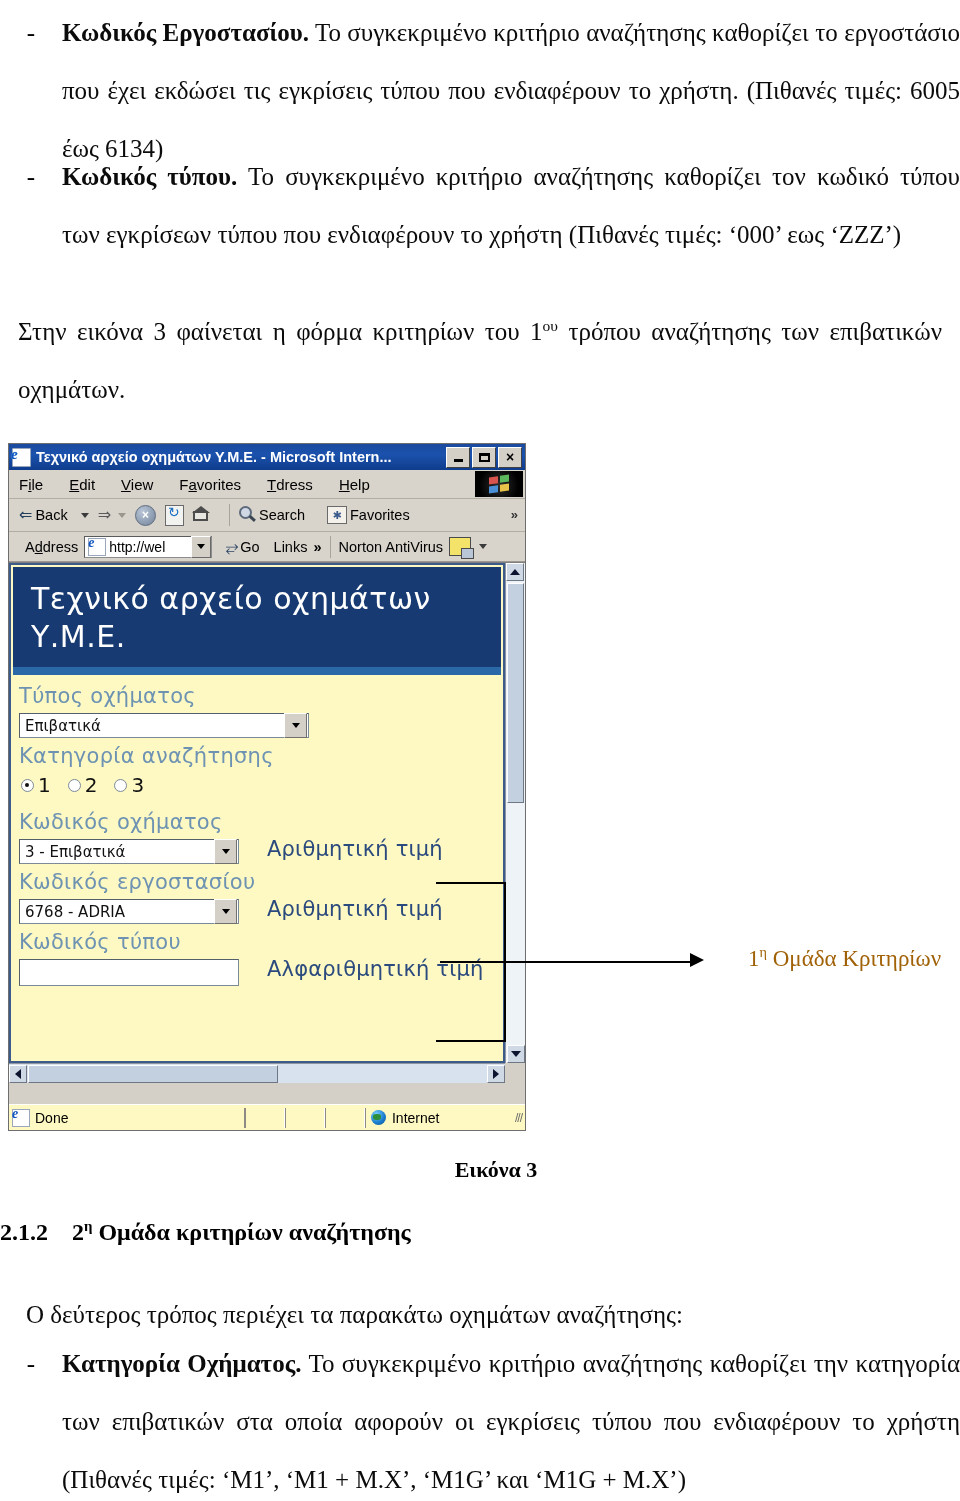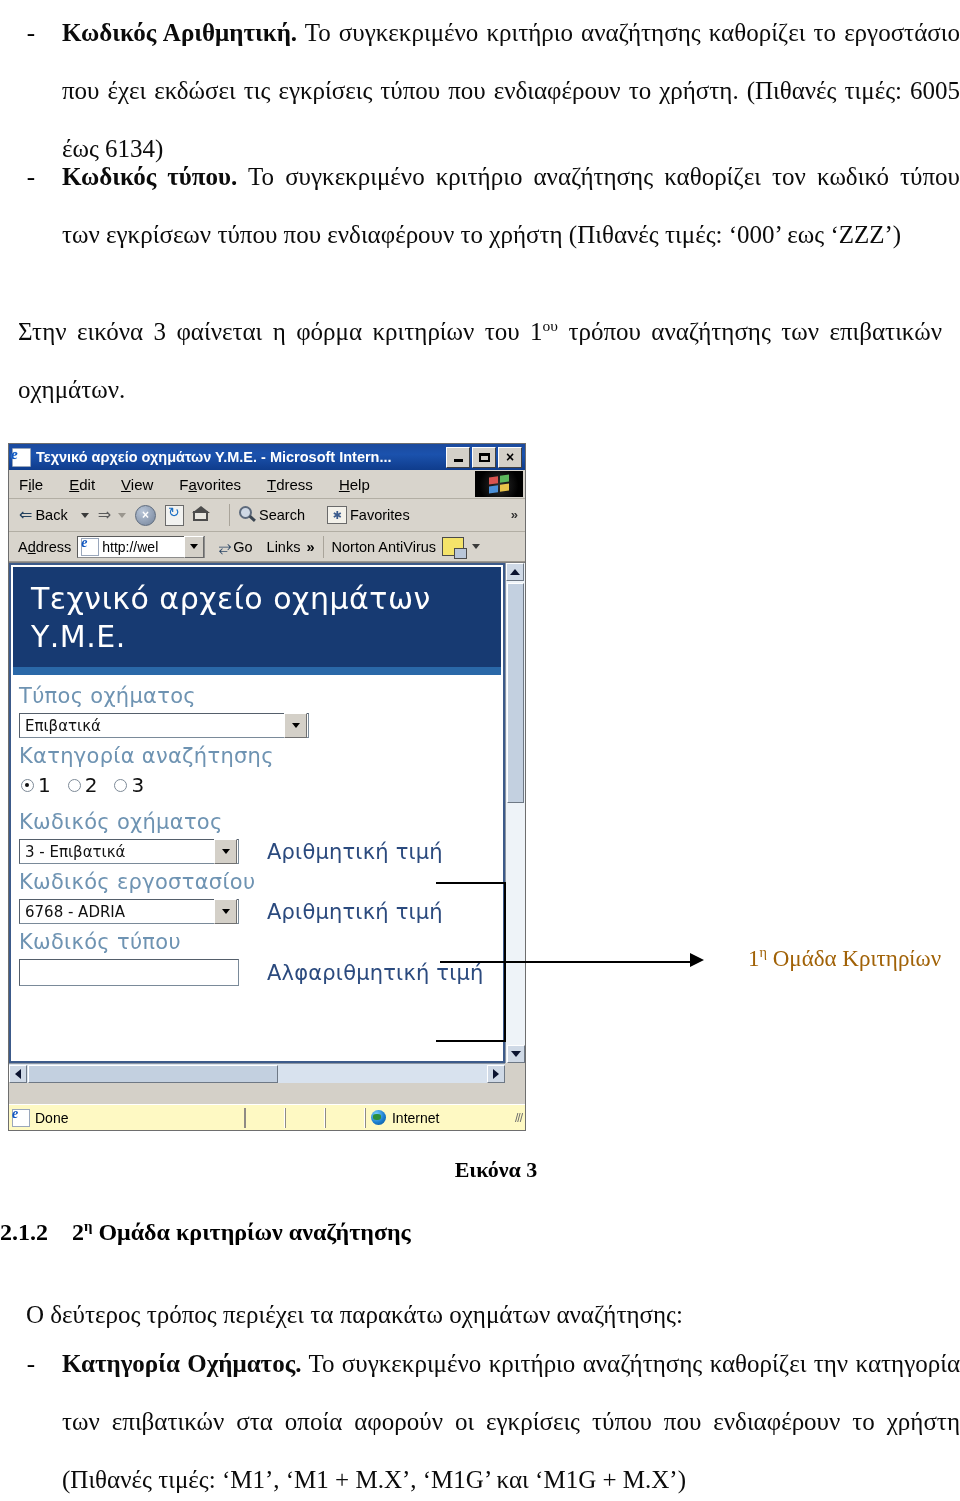--- a/index.html
+++ b/index.html
@@ -129,21 +129,21 @@
   }
   .ico-fav{
     width:18px;height:16px;margin-right:3px;background:#f3f1ea;border:1px solid #6a6a6a;
     display:flex;align-items:center;justify-content:center;font-size:11px;color:#3b5b8c;line-height:1;
   }
   .chev{position:absolute;right:7px;top:8px;font-size:13px;font-weight:bold;color:#333;}
 
   .addrbar{
     height:30px;display:flex;align-items:center;
     background:#d8d4cc;border-bottom:1px solid #9d9890;
-    padding-left:9px;box-sizing:border-box;
+    padding-left:16px;box-sizing:border-box;
   }
   .addr-label{font-size:14.5px;margin-right:6px;white-space:nowrap;}
   .addr-box{
     display:flex;align-items:center;background:#ffffff;
     border:1px solid #8d8d8d;border-top-color:#5b5b5b;border-left-color:#5b5b5b;
     height:22px;width:128px;box-sizing:border-box;
   }
   .addr-ico{
     width:16px;height:16px;margin:0 3px;flex:0 0 16px;background:#ffffff;
     border:1px solid #9aa7bb;position:relative;
@@ -174,36 +174,36 @@
   }
 
   
   .viewport{
     position:relative;height:520px;background:#e2f7fd;
     border-top:1px solid #7f7f7f;
     overflow:hidden;
   }
   .vp-inner{
     position:absolute;left:0;top:0;right:20px;bottom:20px;
-    background:#ffffff;border:2px solid #3c5a8a;border-top-width:2px;box-sizing:border-box;
+    background:#fef9c3;border:2px solid #3c5a8a;border-top-width:2px;box-sizing:border-box;
     overflow:hidden;
   }
   .page-header{
     background:#173a72;color:#ffffff;
     padding:13px 0 11px 18px;
     font-family:"DejaVu Sans","Liberation Sans",sans-serif;
     font-size:30px;line-height:38px;letter-spacing:0.5px;
     margin:2px 2px 0 2px;
   }
   .page-sub{height:8px;background:#2a68a8;margin:0 2px;}
   .form-area{padding:6px 0 0 8px;font-family:"DejaVu Sans","Liberation Sans",sans-serif;}
   .fld-label{
     color:#6e93b2;font-size:21px;line-height:30px;letter-spacing:0.3px;
   }
-  .row{display:flex;align-items:center;}
+  .row{display:flex;}
   .sel{
     display:flex;align-items:center;background:#ffffff;
     border:1px solid #7a8a99;border-top-color:#555f6b;border-left-color:#555f6b;
     height:25px;box-sizing:border-box;margin:2px 0 3px 0;
   }
   .sel .sel-val{flex:1 1 auto;padding-left:5px;font-size:15px;color:#111;white-space:nowrap;}
   .sel .sel-btn{
     width:21px;height:23px;flex:0 0 21px;background:#d4d0c8;
     border:1px solid #ffffff;border-right-color:#707070;border-bottom-color:#707070;
     display:flex;align-items:center;justify-content:center;margin:0 1px 0 0;
@@ -304,21 +304,21 @@
   .heading .num{width:72px;flex:0 0 72px;}
 </style>
 </head>
 <body>
 
 <div class="page">
 
   <div class="blk" style="top:4px;">
     <div class="bullet-row">
       <div class="bullet-dash">-</div>
-      <div class="bullet-body para just"><b>Κωδικός Αριθμητική.</b><span> Το συγκεκριμένο κριτήριο αναζήτησης καθορίζει το εργοστάσιο που έχει εκδώσει τις εγκρίσεις τύπου που ενδιαφέρουν το χρήστη. (Πιθανές τιμές: 6005 έως 6134)</span></div>
+      <div class="bullet-body para just"><b>Κωδικός Εργοστασίου.</b><span> Το συγκεκριμένο κριτήριο αναζήτησης καθορίζει το εργοστάσιο που έχει εκδώσει τις εγκρίσεις τύπου που ενδιαφέρουν το χρήστη. (Πιθανές τιμές: 6005 έως 6134)</span></div>
     </div>
   </div>
 
   <div class="blk" style="top:148px;">
     <div class="bullet-row">
       <div class="bullet-dash">-</div>
       <div class="bullet-body para just"><b>Κωδικός τύπου.</b><span> Το συγκεκριμένο κριτήριο αναζήτησης καθορίζει τον κωδικό τύπου των εγκρίσεων τύπου που ενδιαφέρουν το χρήστη (Πιθανές τιμές: ‘000’ εως ‘ZZZ’)</span></div>
     </div>
   </div>
 

